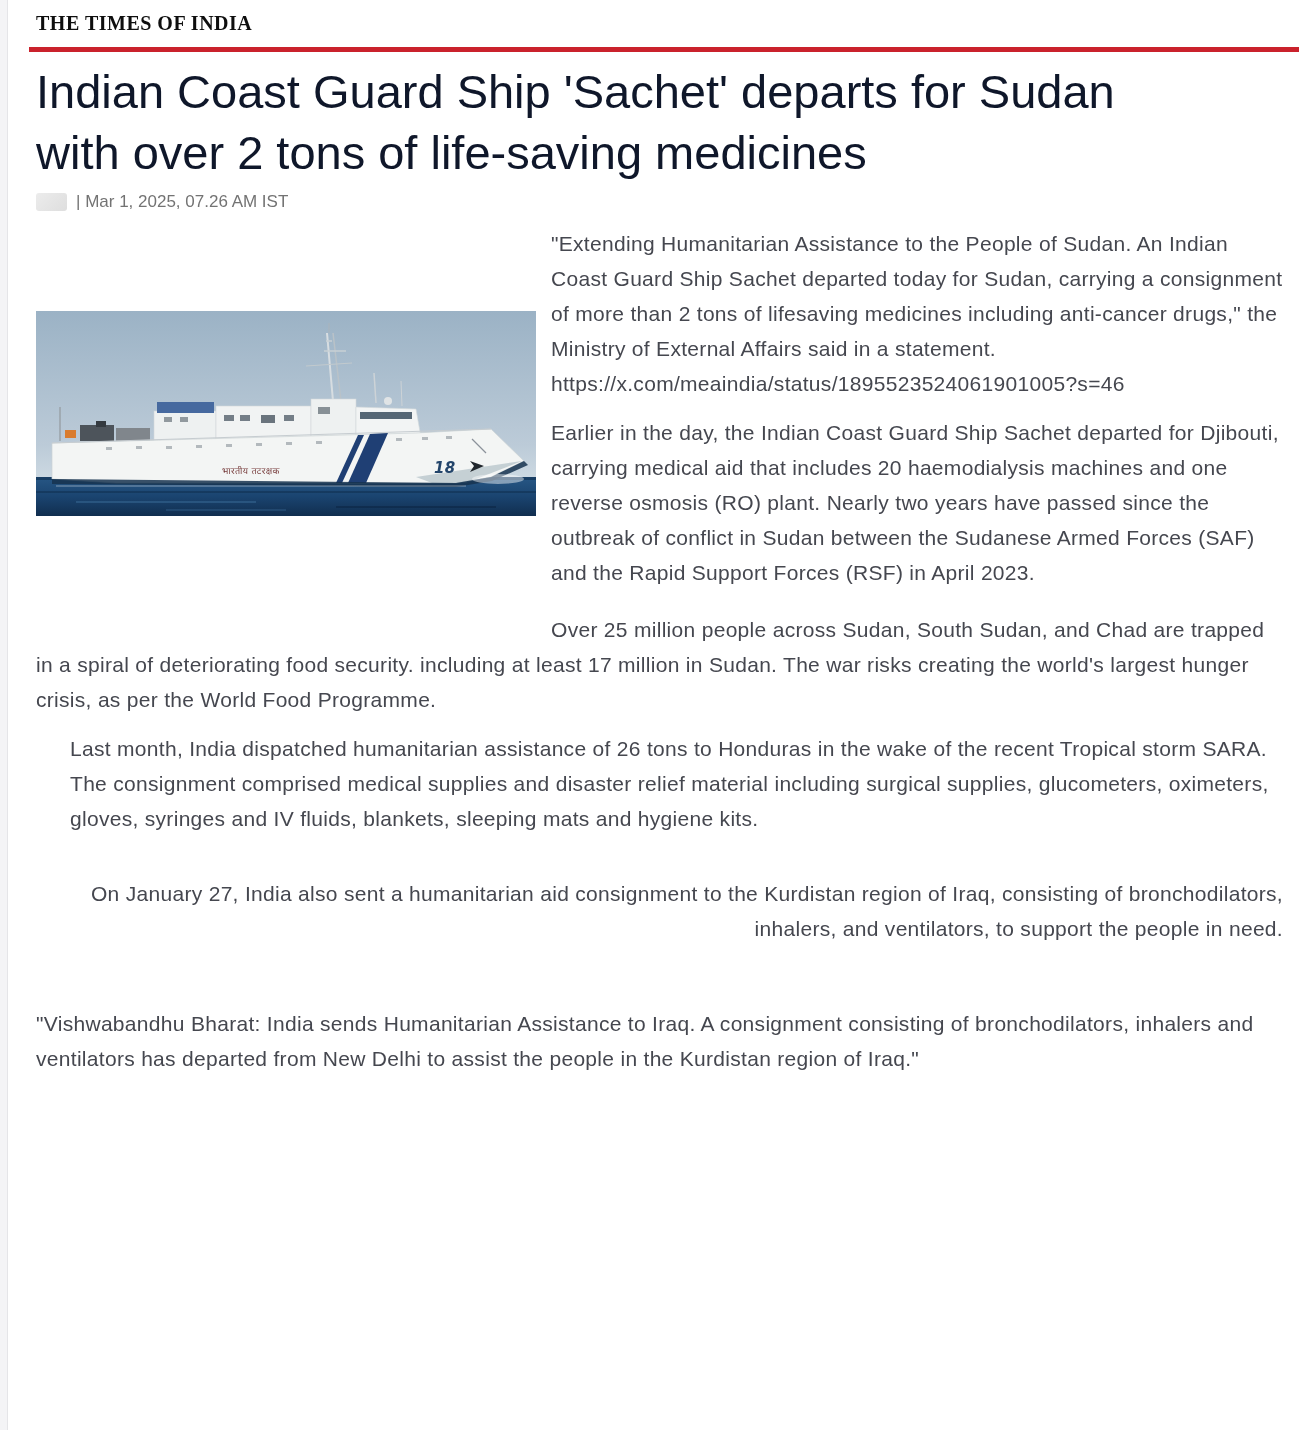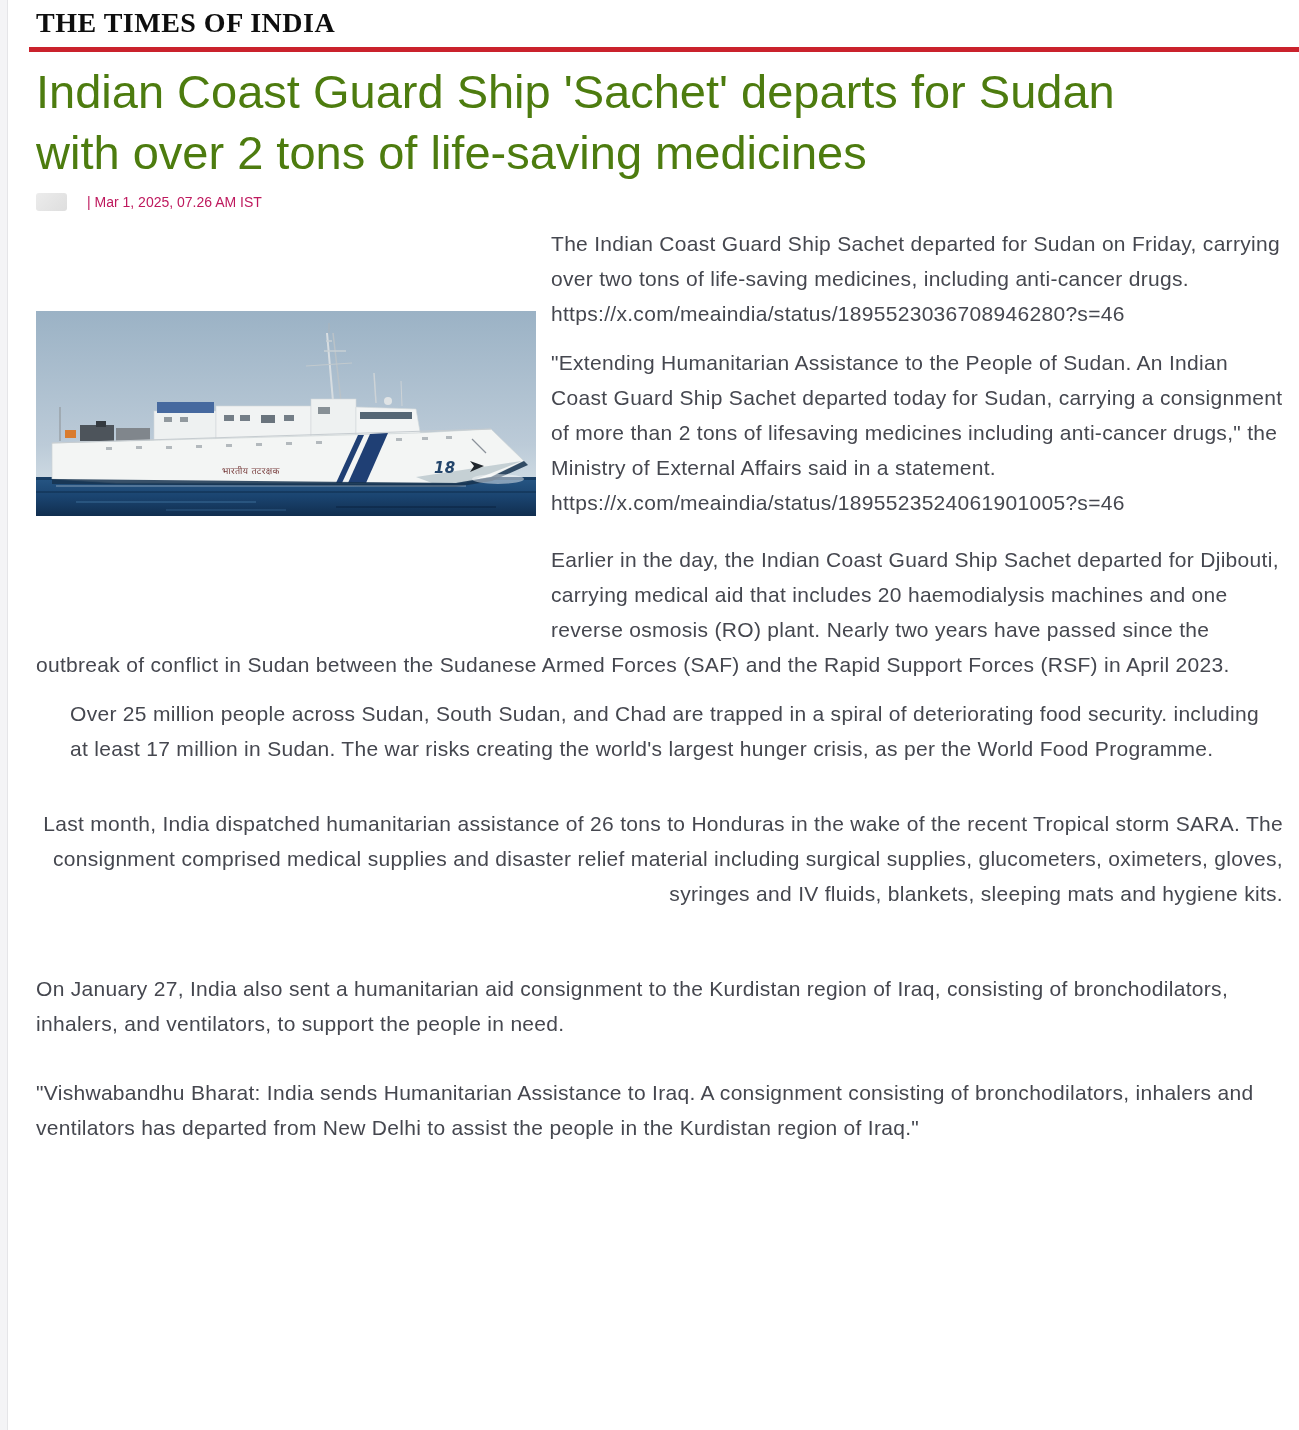--- a/index.html
+++ b/index.html
@@ -18,49 +18,49 @@
     background: #f4f4f6;
     border-right: 1px solid #e5e5e8;
   }
   .content {
     position: relative;
     padding: 6px 16px 0 36px;
   }
   .masthead {
     font-family: "Liberation Serif", "DejaVu Serif", serif;
     font-weight: 700;
-    font-size: 28px;
+    font-size: 20px;
     letter-spacing: 0.5px;
     color: #0e0e0e;
     line-height: 34px;
     cursor: pointer;
     display: inline-block;
   }
   .red-rule {
     height: 5px;
     background: #ca222c;
     margin: 7px 0 0 -7px;
     margin-right: -16px;
   }
   h1.headline {
     margin: 9px 0 0 0;
     max-width: 1110px;
     font-size: 47px;
     font-weight: 400;
     line-height: 61px;
     letter-spacing: 0px;
-    color: #4d7c0f;
+    color: #0f172a;
   }
   .byline {
     margin-top: 9px;
     display: flex;
     align-items: center;
-    gap: 20px;
-    font-size: 14px;
-    color: #be185d;
+    gap: 9px;
+    font-size: 17px;
+    color: #737373;
     height: 20px;
   }
   .author-redacted {
     width: 31px;
     height: 18px;
     border-radius: 3px;
     background: linear-gradient(135deg, #ececec, #dedede);
   }
   .article-body {
     margin-top: 14px;
@@ -202,22 +202,20 @@
             <line x1="436" y1="128" x2="450" y2="142" stroke="#8b929a" stroke-width="1.2"></line>
 
             <polygon points="16,168 420,172 455,166 488,150 492,154 456,170 420,176 16,173" fill="#16334f" opacity="0.85"></polygon>
             <ellipse cx="462" cy="168" rx="26" ry="5" fill="#ffffff" opacity="0.45"></ellipse>
             <rect x="20" y="174" width="410" height="2" fill="#ffffff" opacity="0.22"></rect>
           </svg>
         </div>
       </figure>
 
       <div class="paras">
-          <p>The Indian Coast Guard Ship Sachet departed for Sudan on Friday, carrying over two tons of life-saving medicines, including anti-cancer drugs.
-https://x.com/meaindia/status/1895523036708946280?s=46</p>
           <p>"Extending Humanitarian Assistance to the People of Sudan. An Indian Coast Guard Ship Sachet departed today for Sudan, carrying a consignment of more than 2 tons of lifesaving medicines including anti-cancer drugs," the Ministry of External Affairs said in a statement.
 https://x.com/meaindia/status/1895523524061901005?s=46</p>
           <p>Earlier in the day, the Indian Coast Guard Ship Sachet departed for Djibouti, carrying medical aid that includes 20 haemodialysis machines and one reverse osmosis (RO) plant. Nearly two years have passed since the outbreak of conflict in Sudan between the Sudanese Armed Forces (SAF) and the Rapid Support Forces (RSF) in April 2023.</p>
           <p>Over 25 million people across Sudan, South Sudan, and Chad are trapped in a spiral of deteriorating food security. including at least 17 million in Sudan. The war risks creating the world's largest hunger crisis, as per the World Food Programme.</p>
           <p>Last month, India dispatched humanitarian assistance of 26 tons to Honduras in the wake of the recent Tropical storm SARA. The consignment comprised medical supplies and disaster relief material including surgical supplies, glucometers, oximeters, gloves, syringes and IV fluids, blankets, sleeping mats and hygiene kits.</p>
           <p>On January 27, India also sent a humanitarian aid consignment to the Kurdistan region of Iraq, consisting of bronchodilators, inhalers, and ventilators, to support the people in need.</p>
           <p>"Vishwabandhu Bharat: India sends Humanitarian Assistance to Iraq. A consignment consisting of bronchodilators, inhalers and ventilators has departed from New Delhi to assist the people in the Kurdistan region of Iraq."</p>
         </div>
 
     </div>

